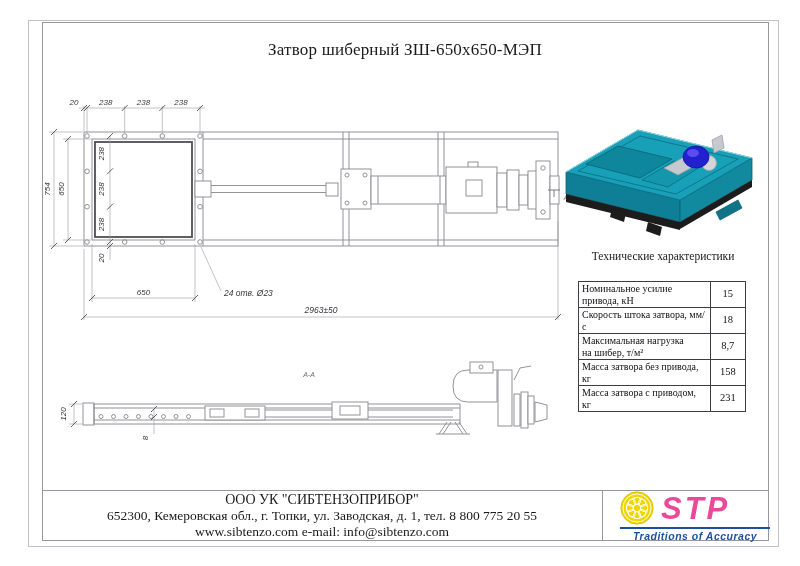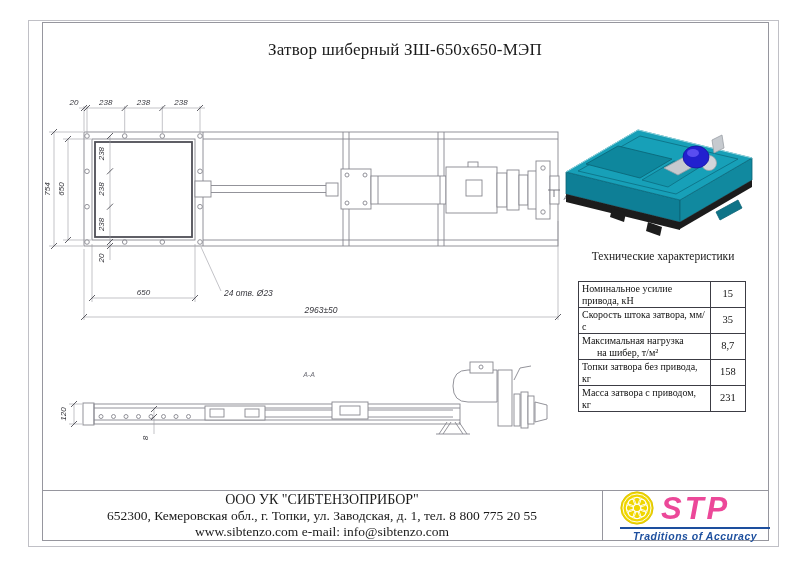--- a/index.html
+++ b/index.html
@@ -12,21 +12,21 @@
   .drawing-svg{position:absolute;left:0;top:0;}
   .sheet-title{position:absolute;left:42px;top:40px;width:726px;text-align:center;
         font-size:17px;letter-spacing:.2px;}
   .specs-title{position:absolute;left:578px;top:250px;width:170px;text-align:center;
         font-size:11.5px;}
   table.specs{position:absolute;left:578px;top:281px;width:168px;border-collapse:collapse;
         font-size:10px;color:#111;padding-left:16px;}
   table.specs td{border:1px solid #3c3c44;padding:1px 3px;line-height:1.15;}
   table.specs td.lbl{width:132px;}
   table.specs td.val{width:30px;text-align:center;font-size:10.5px;}
-  table.specs .l2{display:block;margin-left:15px;}
+  table.specs .l2{display:block;}
   .footer-topline{position:absolute;left:42px;top:490px;width:726px;height:0;
         border-top:1px solid #96969e;}
   .footer-divider{position:absolute;left:602px;top:490px;height:50px;width:0;
         border-left:1px solid #96969e;}
   .footer-text{position:absolute;left:42px;top:492px;width:560px;text-align:center;}
   .footer-company{font-size:14px;line-height:16px;}
   .footer-address{font-size:13.5px;line-height:16px;}
   .footer-contacts{font-size:13.5px;line-height:15px;}
   .logo{position:absolute;left:620px;top:491px;width:150px;}
   .logo-top{display:flex;align-items:center;height:34px;}
@@ -281,31 +281,31 @@
 
   <div class="specs-title">Технические характеристики</div>
   <table class="specs">
     <tbody>
         <tr>
       <td class="lbl">Номинальное усилие привода, кН</td>
       <td class="val">15</td>
     </tr>
     <tr>
       <td class="lbl">Скорость штока затвора, мм/с</td>
-      <td class="val">35</td>
+      <td class="val">18</td>
     </tr>
     <tr>
       <td class="lbl">
         <span class="l1">Максимальная нагрузка</span>
         <span class="l2">на шибер, т/м²</span>
       </td>
       <td class="val">8,7</td>
     </tr>
     <tr>
-      <td class="lbl">Топки затвора без привода, кг</td>
+      <td class="lbl">Масса затвора без привода, кг</td>
       <td class="val">158</td>
     </tr>
     <tr>
       <td class="lbl">Масса затвора с приводом, кг</td>
       <td class="val">231</td>
     </tr>
   </tbody>
     </table>
 
   <div class="footer-topline"></div>

